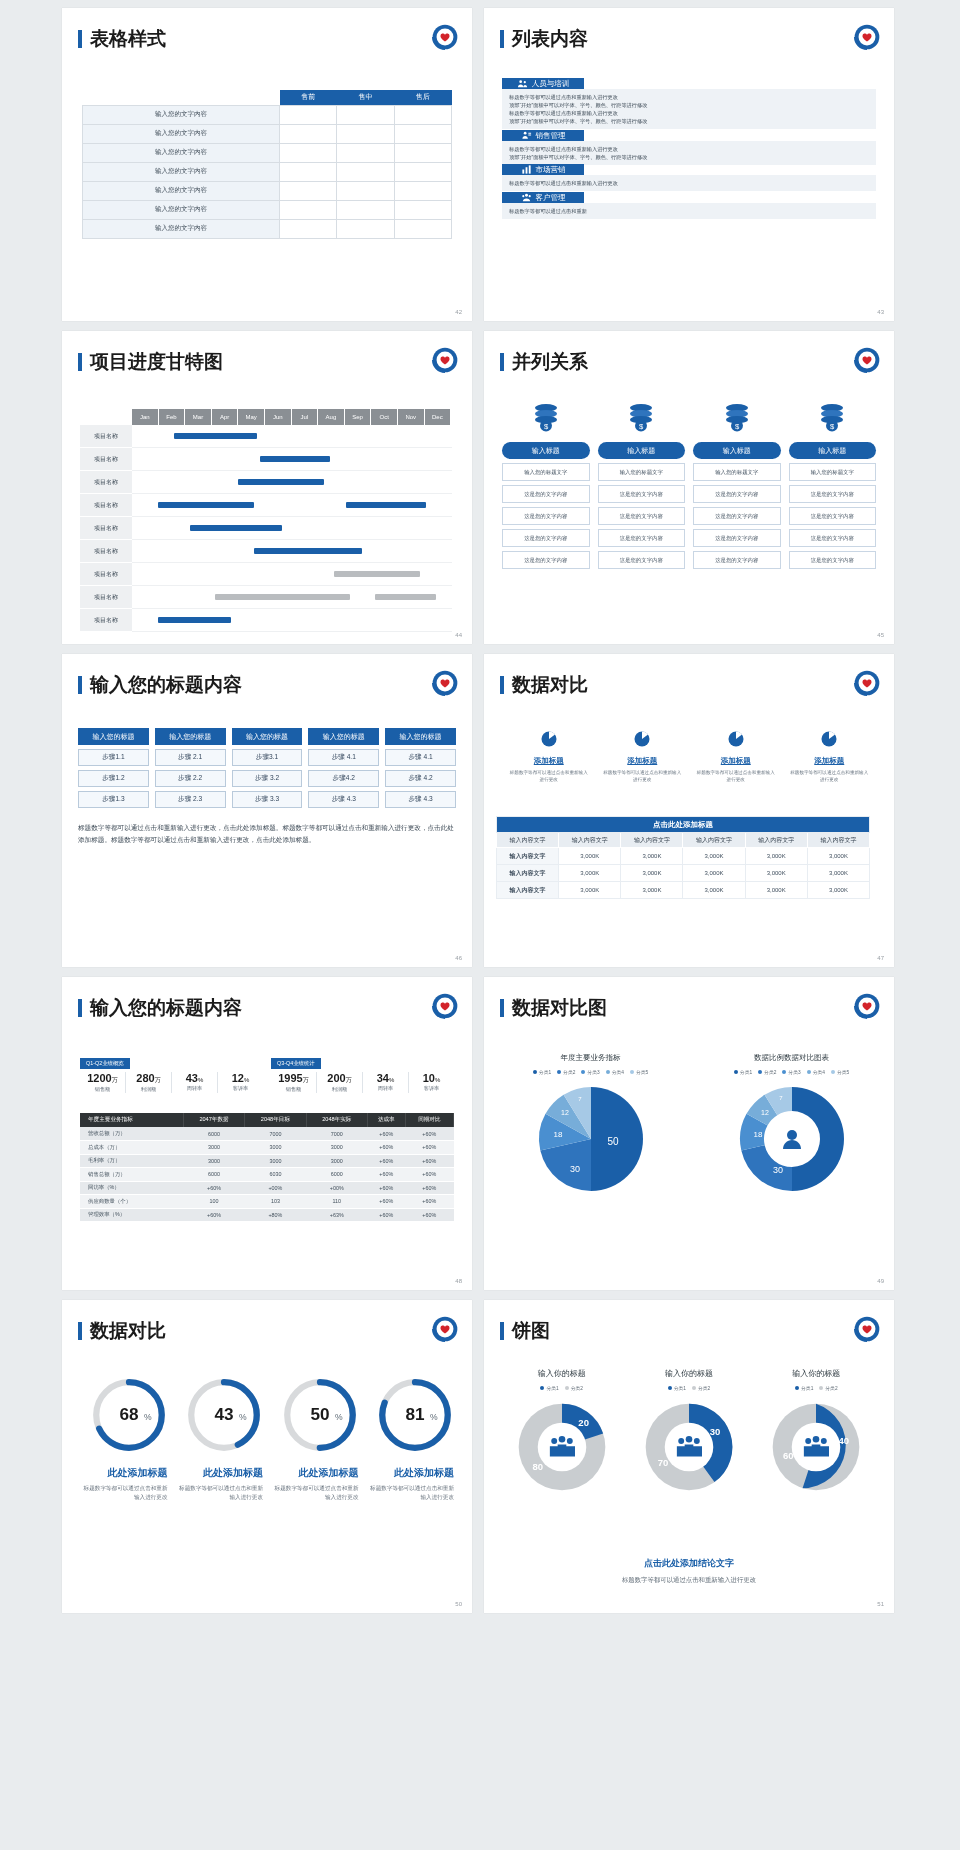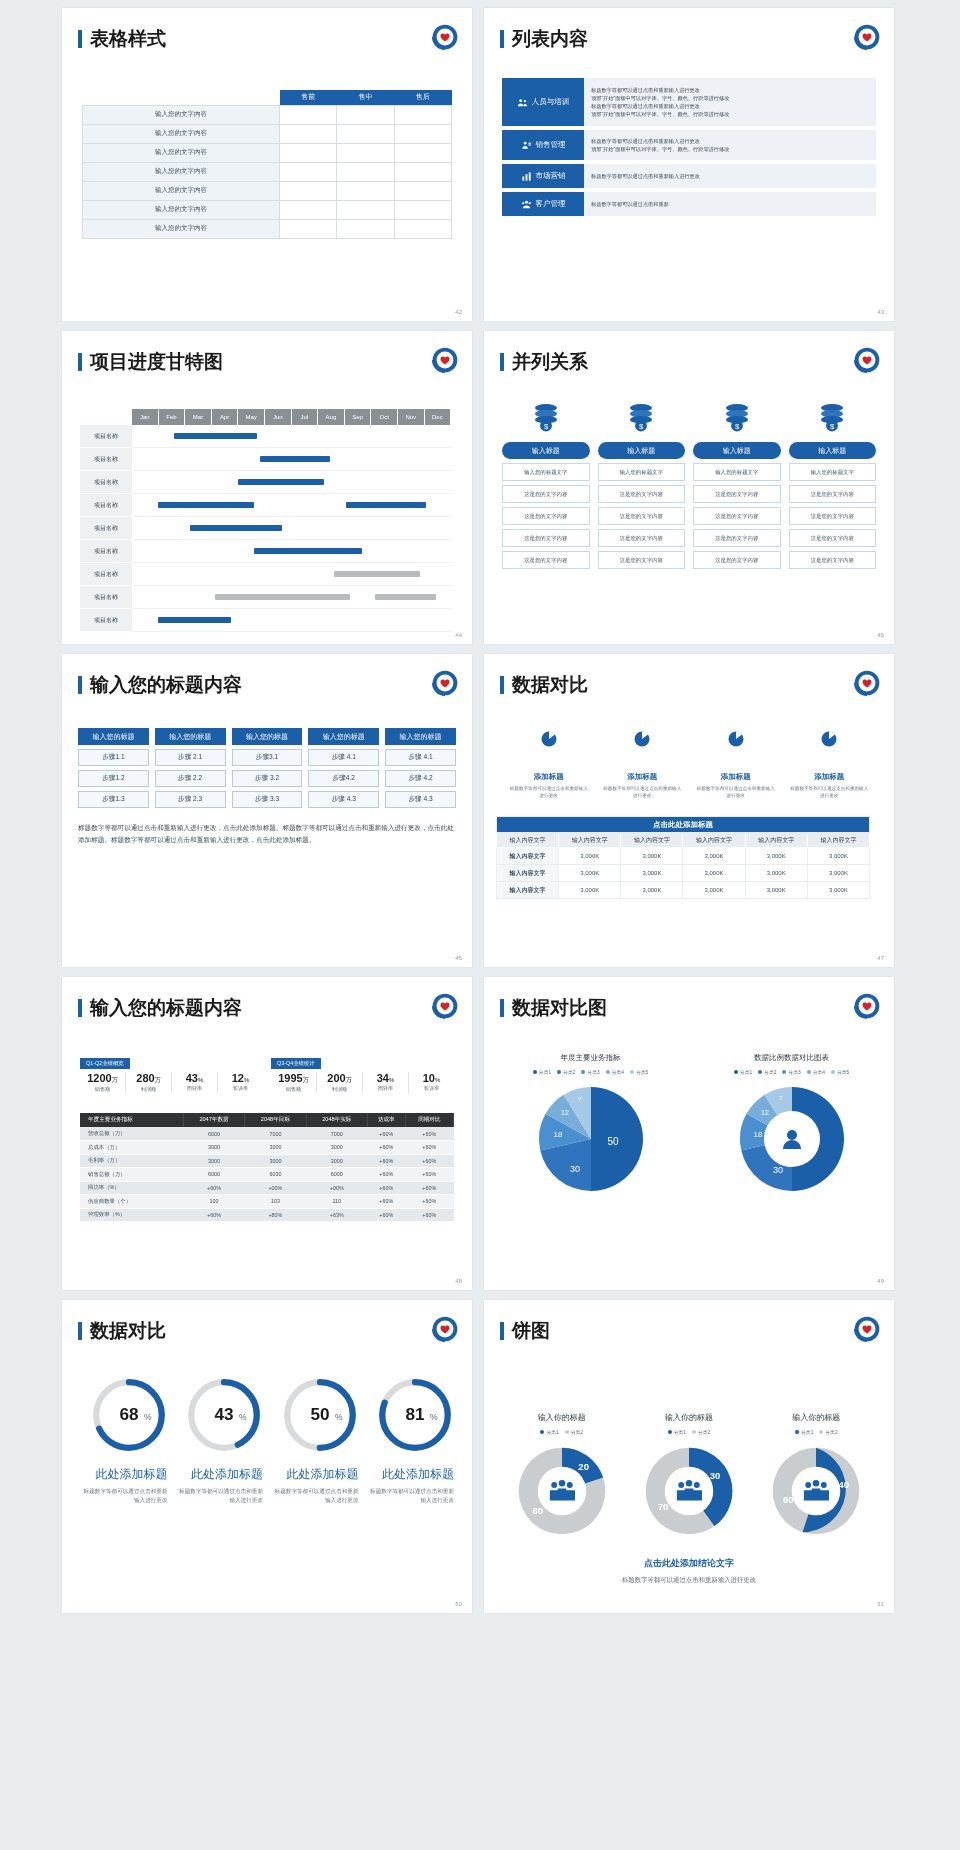--- a/index.html
+++ b/index.html
@@ -61,21 +61,21 @@
   }
   .tbl42 th.blank { background: #fff; border: none; }
   .tbl42 td {
     height: 19px; border: 1px solid #d7dde3;
     text-align: center;
   }
   .tbl42 td.first { background: #eef3f8; color: #3b4854; }
 
   
   .list43 { position: absolute; left: 18px; top: 70px; width: 374px; }
-  .l43row { display: flex; margin-bottom: 4px; }
+  .l43row { display: flex; margin-bottom: 4px; flex-direction: column; }
   .l43icon {
     width: 82px; background: #1a5fa8; color: #fff;
     display: flex; align-items: center; justify-content: center;
     font-size: 7.5px; gap: 4px;
   }
   .l43icon svg { width: 11px; height: 11px; fill: #fff; }
   .l43body {
     flex: 1; background: #eef2f6; padding: 4px 7px;
     display: flex; flex-direction: column; justify-content: center;
   }
@@ -128,21 +128,21 @@
   }
   .s46text {
     position: absolute; left: 16px; top: 168px; width: 376px;
     font-size: 6.6px; color: #3d4a56; line-height: 1.85;
   }
 
   
   .d47icons { position: absolute; left: 18px; top: 76px; width: 374px; display: flex; }
   .d47col { flex: 1; text-align: center; padding: 0 6px; }
   .d47col .ic svg { width: 18px; height: 18px; }
-  .d47col .t { margin-top: 20px; font-size: 7.5px; color: #1a5fa8; font-weight: bold; }
+  .d47col .t { margin-top: 4px; font-size: 7.5px; color: #1a5fa8; font-weight: bold; text-decoration: underline; }
   .d47col .p { margin-top: 3px; font-size: 4.6px; color: #6a7682; line-height: 1.55; }
   .tbl47 {
     position: absolute; left: 12px; top: 162px; width: 374px;
     border-collapse: collapse; font-size: 6px;
   }
   .tbl47 .cap {
     background: #1a5fa8; color: #fff; height: 16px; font-size: 7.5px;
     font-weight: bold; text-align: center;
   }
   .tbl47 th {
@@ -183,27 +183,27 @@
   
   .c49 { position: absolute; top: 76px; width: 50%; text-align: center; }
   .c49 .ttl { font-size: 7.5px; color: #2d3940; }
   .legend { display: flex; justify-content: center; gap: 6px; margin-top: 6px; }
   .legend span { font-size: 4.8px; color: #5e6a75; display: flex; align-items: center; gap: 2px; }
   .dot { width: 4px; height: 4px; border-radius: 50%; display: inline-block; }
 
   
   .r50 { position: absolute; left: 14px; top: 76px; width: 382px; display: flex; }
   .r50col { flex: 1; text-align: right; padding: 0 4px; }
-  .r50col .h { margin-top: 8px; font-size: 12px; font-weight: normal; color: #1a5fa8; }
+  .r50col .h { margin-top: 8px; font-size: 10px; font-weight: bold; color: #1a5fa8; }
   .r50col .p { margin-top: 4px; font-size: 5.6px; color: #68737e; line-height: 1.6; }
 
   
   .d51 { position: absolute; left: 14px; top: 68px; width: 382px; display: flex; }
   .d51col { flex: 1; text-align: center; }
-  .d51col .h { font-size: 8px; color: #2d3940; margin-top: 44px; }
+  .d51col .h { font-size: 8px; color: #2d3940; }
   .d51foot { position: absolute; left: 0; right: 0; bottom: 28px; text-align: center; }
   .d51foot .a { font-size: 9px; font-weight: bold; color: #1a5fa8; }
   .d51foot .b { font-size: 6.4px; color: #5e6a75; margin-top: 6px; }
 </style>
 </head>
 <body>
 
 <div id="page">
 <div class="grid">
 

